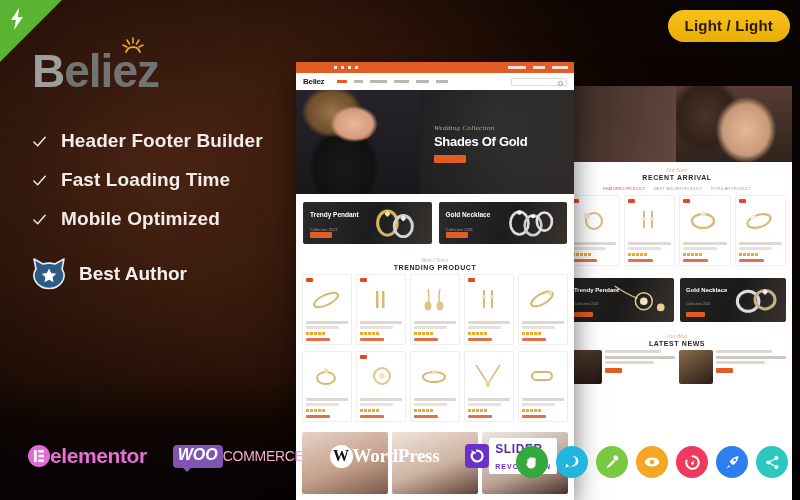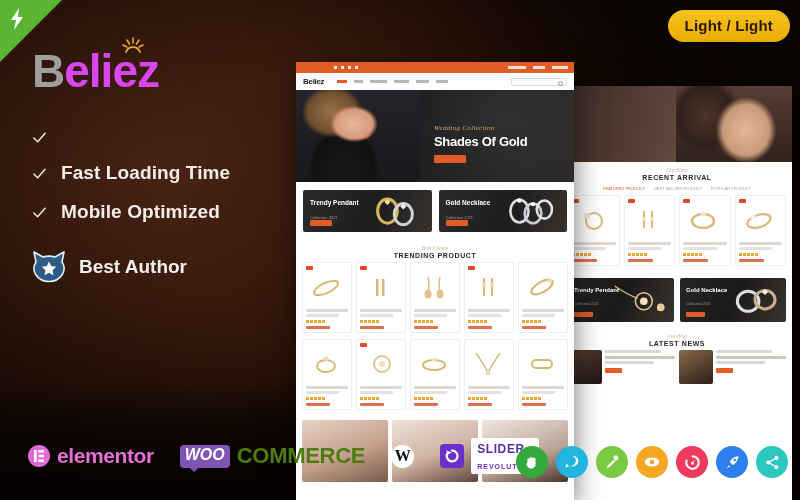--- a/index.html
+++ b/index.html
@@ -60,21 +60,21 @@
     z-index: 40;
     white-space: nowrap;
     box-shadow: 0 1px 3px rgba(0,0,0,.35);
   }
 
   
   .left { position: absolute; left: 32px; top: 48px; width: 270px; z-index: 30; }
 
   .logo { font-size: 46px; font-weight: bold; letter-spacing: -1px; position: relative; line-height: 1; }
   .logo .b { color: #9e9e9e; }
-  .logo .rest { color: #d946ef; }
+  .logo .rest { color: #737373; }
   .logo .spark {
     position: absolute; left: 88px; top: -12px; width: 26px; height: 22px;
   }
 
   .features { margin-top: 36px; }
   .feat {
     display: flex; align-items: center; gap: 14px;
     margin-bottom: 17px;
   }
   .feat .chk { width: 15px; height: 15px; flex: 0 0 15px; }
@@ -85,40 +85,40 @@
 
   .guru { display: flex; align-items: center; gap: 13px; margin-top: 28px; }
   .guru .cat { width: 34px; height: 32px; flex: 0 0 34px; }
   .guru .lbl { color: #f5efec; font-size: 19px; font-weight: bold; }
 
   
   .brands {
     position: absolute; left: 28px; bottom: 26px; z-index: 35;
     display: flex; align-items: center; gap: 26px;
   }
-  .brand { display: flex; align-items: center; gap: 7px; white-space: nowrap; }
+  .brand { display: flex; align-items: center; white-space: nowrap; }
 
   .elem-badge {
     width: 22px; height: 22px; border-radius: 50%;
     background: #e06ad6;
     display: flex; align-items: center; justify-content: center;
   }
   .elem-txt { color: #e86fd8; font-size: 21px; font-weight: bold; letter-spacing: -.4px; }
 
   .woo-box {
     background: #7f54b3; color: #fff; font-size: 16px; font-weight: bold;
     padding: 2px 5px 5px; border-radius: 4px; font-style: italic;
     position: relative; line-height: 1;
   }
   .woo-box::after {
     content: ""; position: absolute; left: 9px; bottom: -4px;
     border-left: 5px solid transparent; border-right: 5px solid transparent;
     border-top: 5px solid #7f54b3;
   }
-  .woo-txt { color: #4d7c0f; font-size: 22px; font-weight: bold; letter-spacing: -.3px; }
+  .woo-txt { color: #f9a8d4; font-size: 14px; font-weight: normal; letter-spacing: -.3px; }
 
   .wp-mark {
     width: 23px; height: 23px; border-radius: 50%;
     background: #fff; display: flex; align-items: center; justify-content: center;
     color: #111; font-size: 16px; font-weight: bold; font-family: "Liberation Serif", serif;
   }
   .wp-txt { color: #fff; font-size: 19px; font-weight: bold; font-family: "Liberation Serif", serif; letter-spacing: -.3px; }
 
   .sr-mark {
     width: 24px; height: 24px; border-radius: 4px; background: #6b30c9;
@@ -156,21 +156,21 @@
 
   .navbar { height: 17px; background: #fff; display: flex; align-items: center; padding: 0 7px; gap: 7px; }
   .nav-logo { font-size: 8px; font-weight: bold; color: #1d1d1d; letter-spacing: -.3px; }
   .nav-items { display: flex; gap: 7px; align-items: center; margin-left: 6px; }
   .nav-items .it { height: 3px; background: #bdb6b2; display: block; }
   .nav-items .it.act { background: #e25c26; }
   .nav-search { margin-left: auto; width: 56px; height: 8px; border: 1px solid #ddd; border-radius: 1px; position: relative; }
   .nav-search::after { content:""; position:absolute; right:3px; top:2px; width:3px; height:3px; border:1px solid #999; border-radius:50%; }
 
   .hero {
-    height: 92px; position: relative;
+    height: 104px; position: relative;
     background:
       radial-gradient(circle at 72% 30%, rgba(255,255,255,.05), transparent 45%),
       linear-gradient(100deg,#2a2a2c 0%, #1e1e20 42%, #2e2b2a 100%);
     overflow: hidden;
   }
   .hero .model {
     position: absolute; left: -8px; top: 0; width: 132px; height: 100%;
     background:
       radial-gradient(ellipse 34px 26px at 66px 34px, #e8b79d 0%, #d69b7c 55%, transparent 70%),
       radial-gradient(ellipse 16px 8px at 72px 44px, #d4402a 0%, #b02f1d 60%, transparent 75%),
@@ -286,20 +286,21 @@
         </g>
       </svg>
       <span class="b">B</span><span class="rest">eliez</span>
     </div>
 
     <div class="features">
       <div class="feat">
         <svg class="chk" viewBox="0 0 16 16">
             <path d="M2 8.5 L6 12.5 L14 3.5" stroke="#f0e7e2" stroke-width="1.6" fill="none" stroke-linecap="round" stroke-linejoin="round"></path>
           </svg>
+        <span class="txt">Header Footer Builder</span>
       </div>
       <div class="feat">
         <svg class="chk" viewBox="0 0 16 16">
             <path d="M2 8.5 L6 12.5 L14 3.5" stroke="#f0e7e2" stroke-width="1.6" fill="none" stroke-linecap="round" stroke-linejoin="round"></path>
           </svg>
         <span class="txt">Fast Loading Time</span>
       </div>
       <div class="feat">
         <svg class="chk" viewBox="0 0 16 16">
             <path d="M2 8.5 L6 12.5 L14 3.5" stroke="#f0e7e2" stroke-width="1.6" fill="none" stroke-linecap="round" stroke-linejoin="round"></path>
@@ -703,20 +704,21 @@
       <span class="elem-txt">elementor</span>
     </div>
 
     <div class="brand">
       <span class="woo-box">WOO</span>
       <span class="woo-txt">COMMERCE</span>
     </div>
 
     <div class="brand">
       <span class="wp-mark">W</span>
+      <span class="wp-txt">WordPress</span>
     </div>
 
     <div class="brand">
       <span class="sr-mark">
         <svg width="14" height="14" viewBox="0 0 14 14">
             <path d="M7 1.6 A5.4 5.4 0 1 1 2.4 4.4" stroke="#fff" stroke-width="2.2" fill="none" stroke-linecap="round"></path>
             <path d="M1 1.2 L3.4 5.4 L6.6 3.4 Z" fill="#fff"></path>
           </svg>
       </span>
       <span class="sr-lines">

